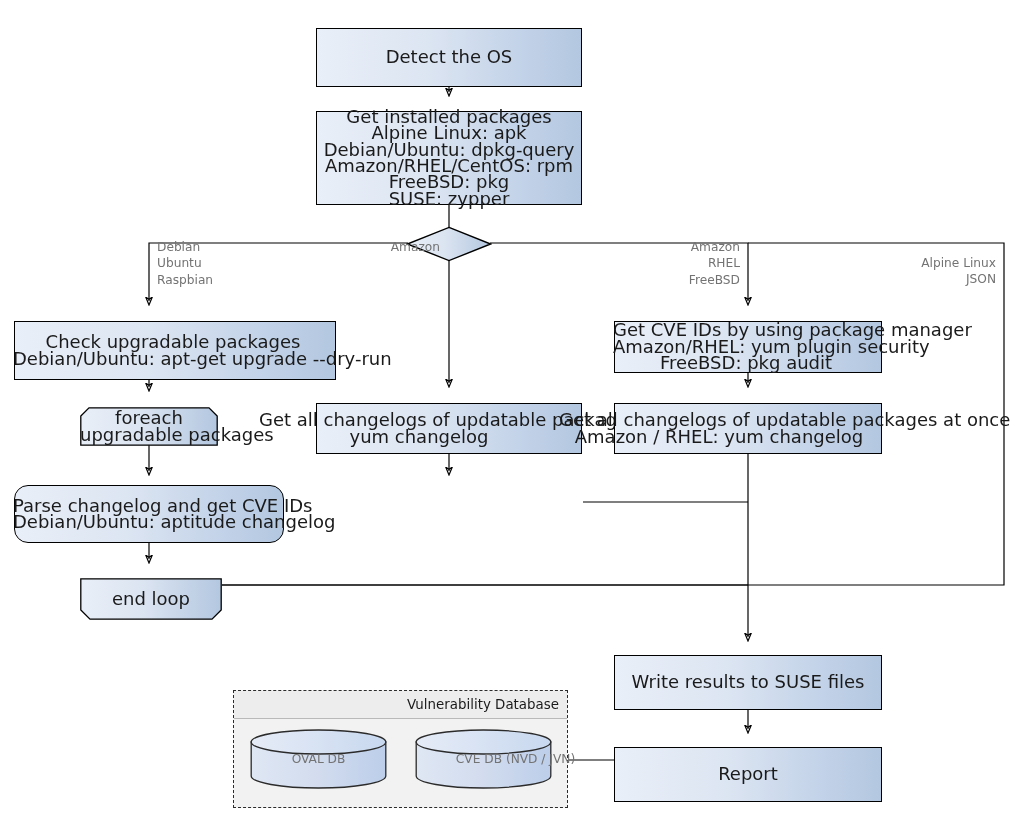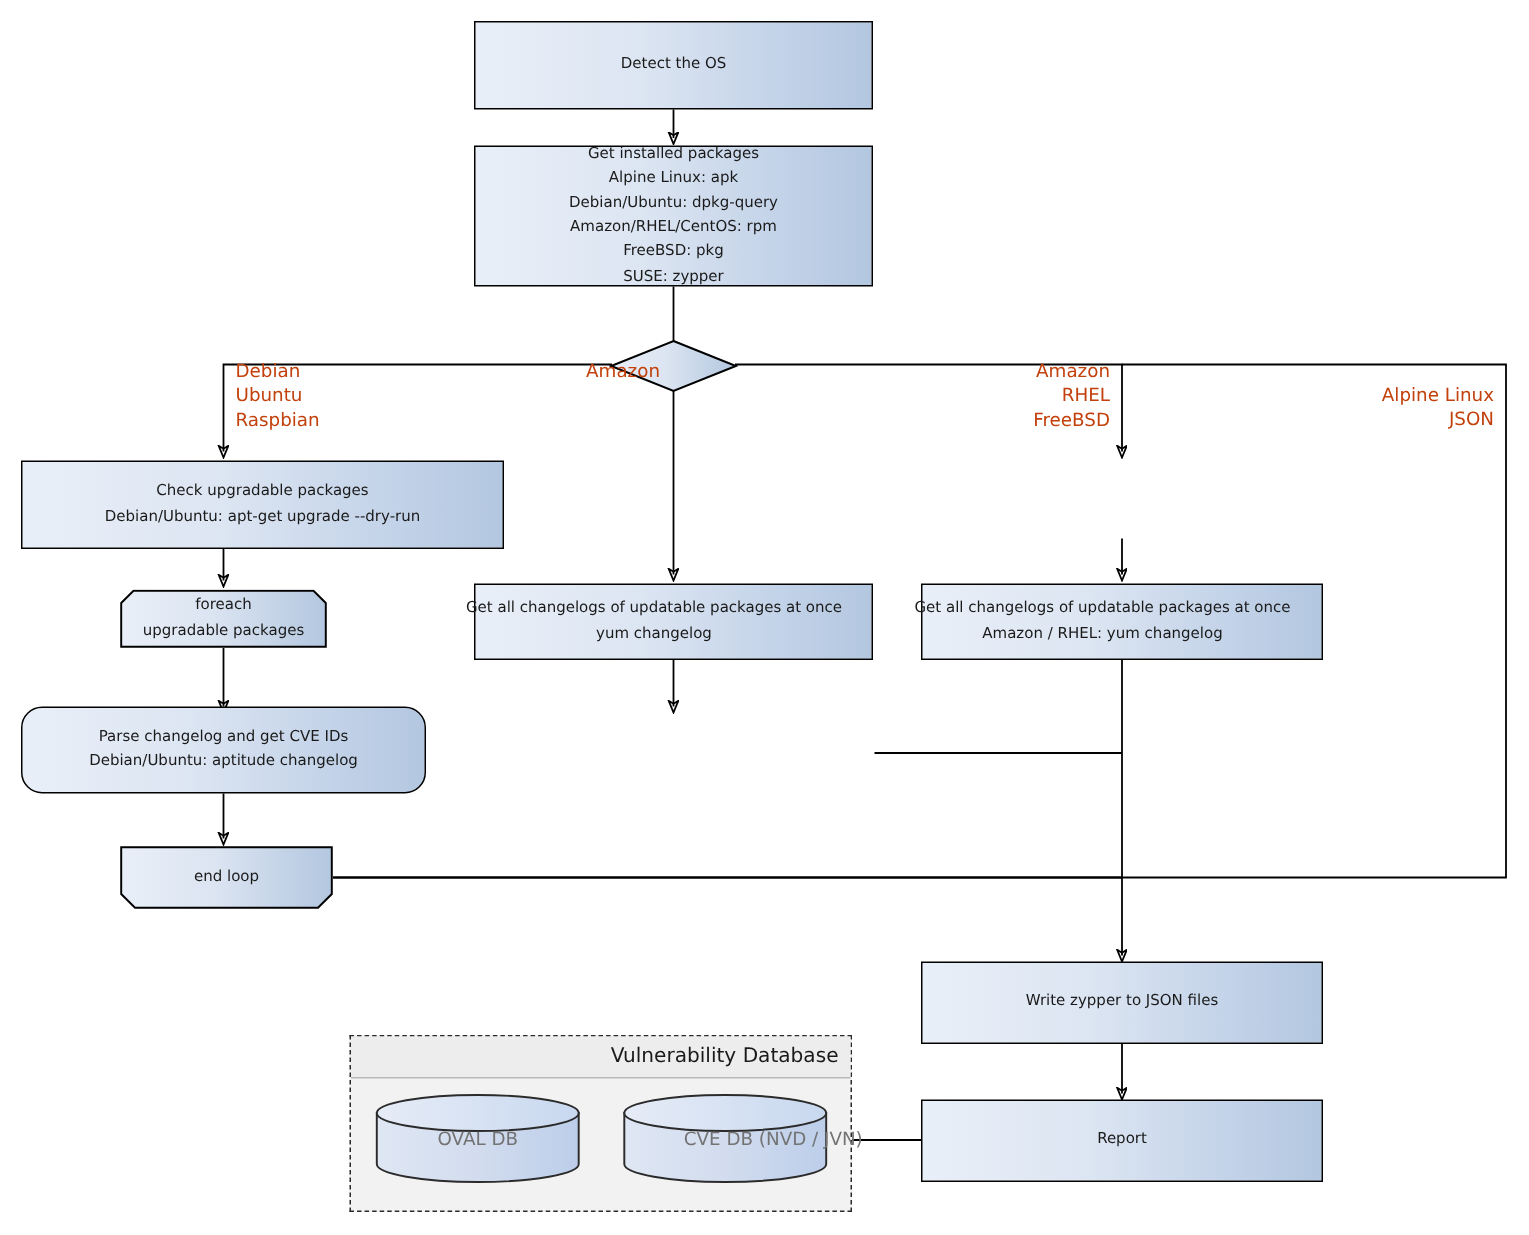--- a/index.html
+++ b/index.html
@@ -34,26 +34,27 @@
     fill: none;
   }
   
   .node {
     position: absolute;
     box-sizing: border-box;
     border: 1.2px solid #000000;
     background: linear-gradient(to right, #e9eff8 0%, #dce5f2 42%, #c2d2e8 78%, #b3c7e0 100%);
     display: flex;
     align-items: center;
-    justify-content: center;
+    justify-content: flex-end;
     text-align: center;
-    font-size: 10px;
+    font-size: 18px;
     line-height: 16.4px;
     color: #1a1a1a;
     white-space: nowrap;
+    margin-top: 14px;
   }
   .node .txt {
     width: 100%;
     padding: 0 2px;
   }
   
   .node.overflow {
     overflow: visible;
   }
   .node.overflow .txt {
@@ -88,21 +89,21 @@
   }
   
   .diamond {
     position: absolute;
   }
   
   .branch-label {
     position: absolute;
     font-size: 12.2px;
     line-height: 16.4px;
-    color: #c2410c;
+    color: #737373;
     text-align: right;
     white-space: nowrap;
   }
   .branch-label.left-align {
     text-align: left;
   }
   
   .db-group {
     position: absolute;
     box-sizing: border-box;
@@ -261,27 +262,30 @@
       <path d="M0.8,0.8 L141.2,0.8 L141.2,32 L132,41.2 L10,41.2 L0.8,32 Z" fill="url(#gloopend)" stroke="#000000" stroke-width="1.3"></path>
     </svg>
     <div class="label">end loop</div>
   </div>
 
   <div class="node overflow" style="left:316px; top:389px; width:266px; height:51px;">
     <div class="txt">Get all changelogs of updatable packages at once<br>yum changelog</div>
   </div>
 
 
+  <div class="node" style="left:614px; top:307px; width:268px; height:52px;">
+    <div class="txt">Get CVE IDs by using package manager<br>Amazon/RHEL: yum plugin security<br>FreeBSD: pkg audit</div>
+  </div>
 
   <div class="node overflow" style="left:614px; top:389px; width:268px; height:51px;">
     <div class="txt">Get all changelogs of updatable packages at once<br>Amazon / RHEL: yum changelog</div>
   </div>
 
   <div class="node" style="left:614px; top:641px; width:268px; height:55px;">
-    <div class="txt">Write zypper to JSON files</div>
+    <div class="txt">Write results to SUSE files</div>
   </div>
 
   <div class="node" style="left:614px; top:733px; width:268px; height:55px;">
     <div class="txt">Report</div>
   </div>
 
   <div class="db-group" style="left:233px; top:690px; width:335px; height:118px;">
     <div class="db-group-header">
       <span>Vulnerability Database</span>
     </div>

